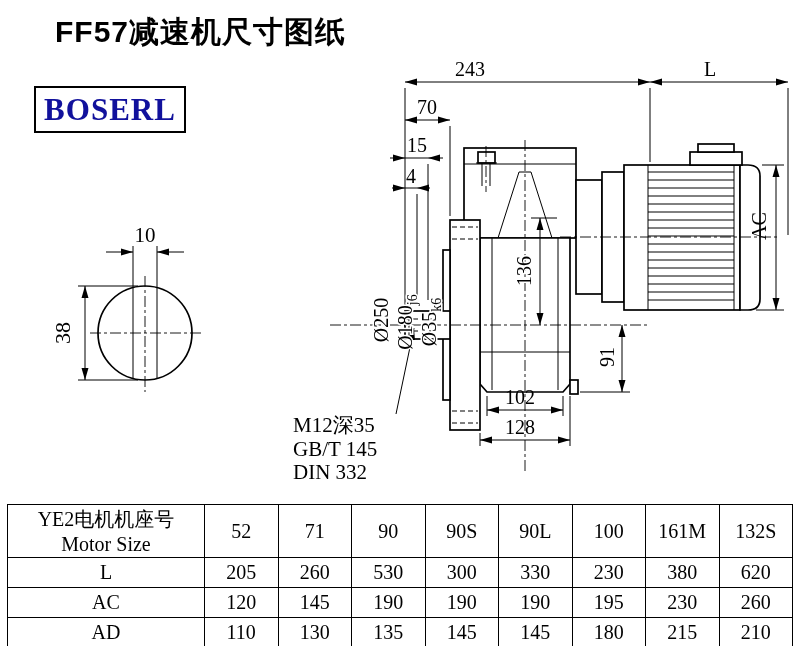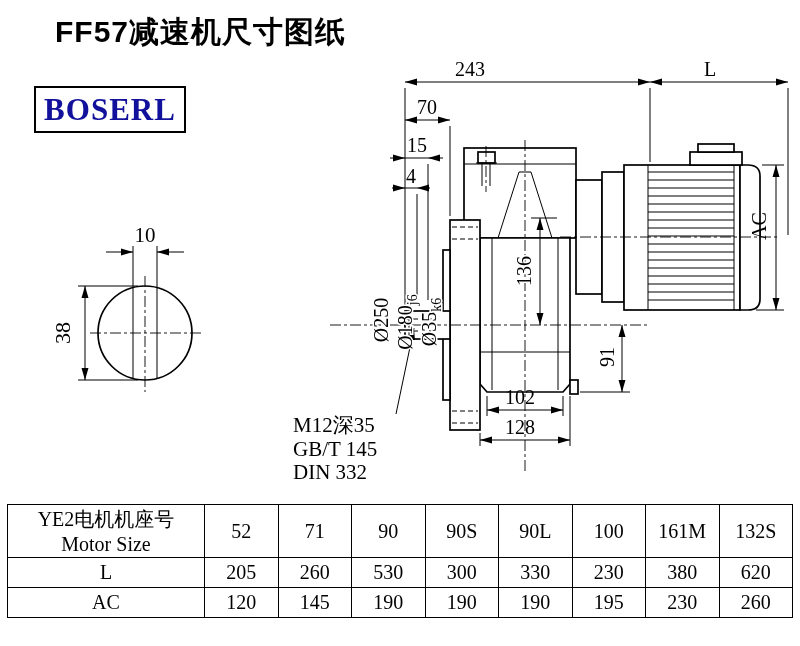--- a/index.html
+++ b/index.html
@@ -195,14 +195,25 @@
       <th>AC</th>
       <td>120</td>
       <td>145</td>
       <td>190</td>
       <td>190</td>
       <td>190</td>
       <td>195</td>
       <td>230</td>
       <td>260</td>
     </tr>
+    <tr>
+      <th>AD</th>
+      <td>110</td>
+      <td>130</td>
+      <td>135</td>
+      <td>145</td>
+      <td>145</td>
+      <td>180</td>
+      <td>215</td>
+      <td>210</td>
+    </tr>
   </tbody>
 </table>
 
 </body></html>

